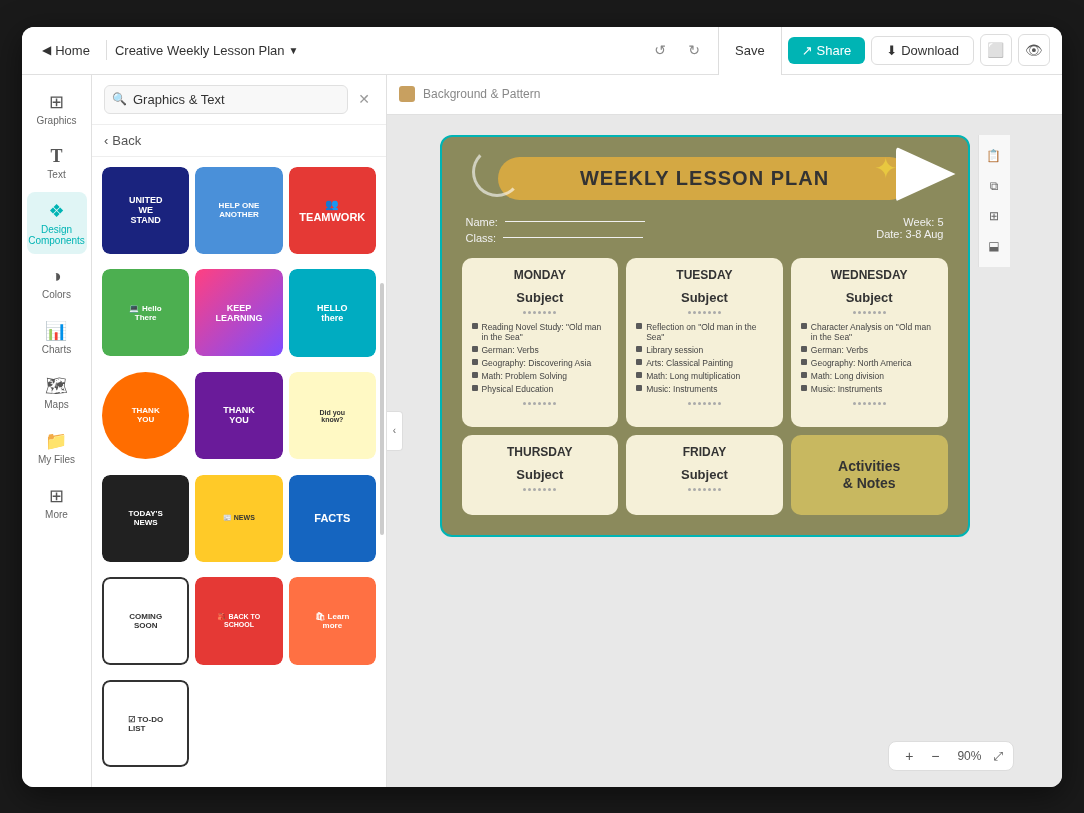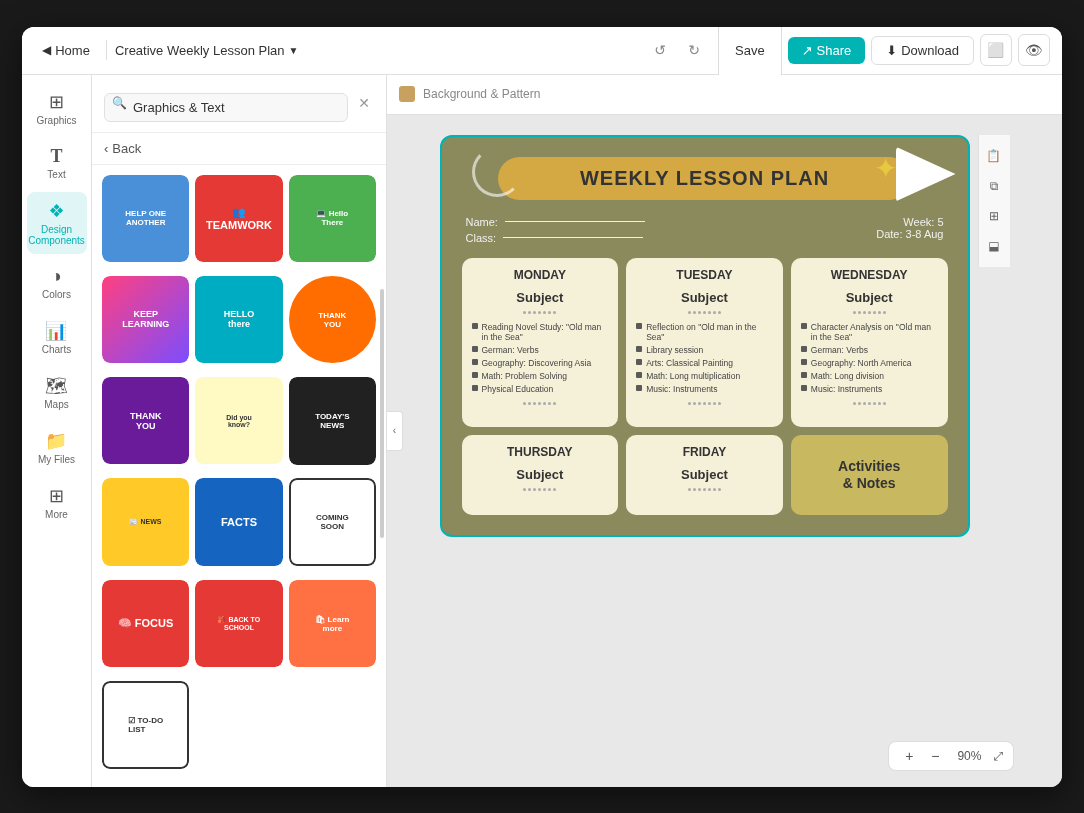--- a/index.html
+++ b/index.html
@@ -177,21 +177,20 @@
     }
     .panel-search input {
       flex: 1;
       border: 1px solid #e0e0e0;
       border-radius: 6px;
       padding: 6px 10px 6px 38px;
       font-size: 13px;
       outline: none;
       color: #333;
       background: #f8f8f8;
-      margin-top: 8px;
     }
     .search-wrap {
       position: relative;
       flex: 1;
     }
     .search-wrap .search-icon {
       position: absolute;
       left: 8px;
       top: 50%;
       transform: translateY(-50%);
@@ -598,20 +597,23 @@
         </div>
         <span class="search-clear">✕</span>
       </div>
       <div class="panel-back">
         <span>‹</span>
         <span>Back</span>
       </div>
       <div class="sticker-grid" style="position:relative;">
 
         <div class="sticker-cell">
+          <div class="sticker-united" style="width:100%;height:100%;">UNITED<br>WE<br>STAND</div>
+        </div>
+        <div class="sticker-cell">
           <div class="sticker-help" style="width:100%;height:100%;">HELP ONE<br>ANOTHER</div>
         </div>
         <div class="sticker-cell">
           <div class="sticker-teamwork" style="width:100%;height:100%;font-size:11px;">👥 TEAMWORK</div>
         </div>
 
         <div class="sticker-cell">
           <div class="sticker-hello" style="width:100%;height:100%;">💻 Hello<br>There</div>
         </div>
         <div class="sticker-cell">
@@ -636,23 +638,20 @@
         </div>
         <div class="sticker-cell">
           <div class="sticker-financial" style="width:100%;height:100%;">📰 NEWS</div>
         </div>
 
         <div class="sticker-cell">
           <div class="sticker-facts" style="width:100%;height:100%;">FACTS</div>
         </div>
         <div class="sticker-cell">
           <div class="sticker-coming" style="width:100%;height:100%;">COMING<br>SOON</div>
-        </div>
-        <div class="sticker-cell">
-          <div class="sticker-focus" style="width:100%;height:100%;">🧠 FOCUS</div>
         </div>
 
         <div class="sticker-cell">
           <div class="sticker-backtoschool" style="width:100%;height:100%;">🎒 BACK TO<br>SCHOOL</div>
         </div>
         <div class="sticker-cell">
           <div class="sticker-learnmore" style="width:100%;height:100%;">🛍 Learn<br>more</div>
         </div>
         <div class="sticker-cell">
           <div class="sticker-todolist" style="width:100%;height:100%;font-size:8px;">☑ TO-DO<br>LIST</div>

